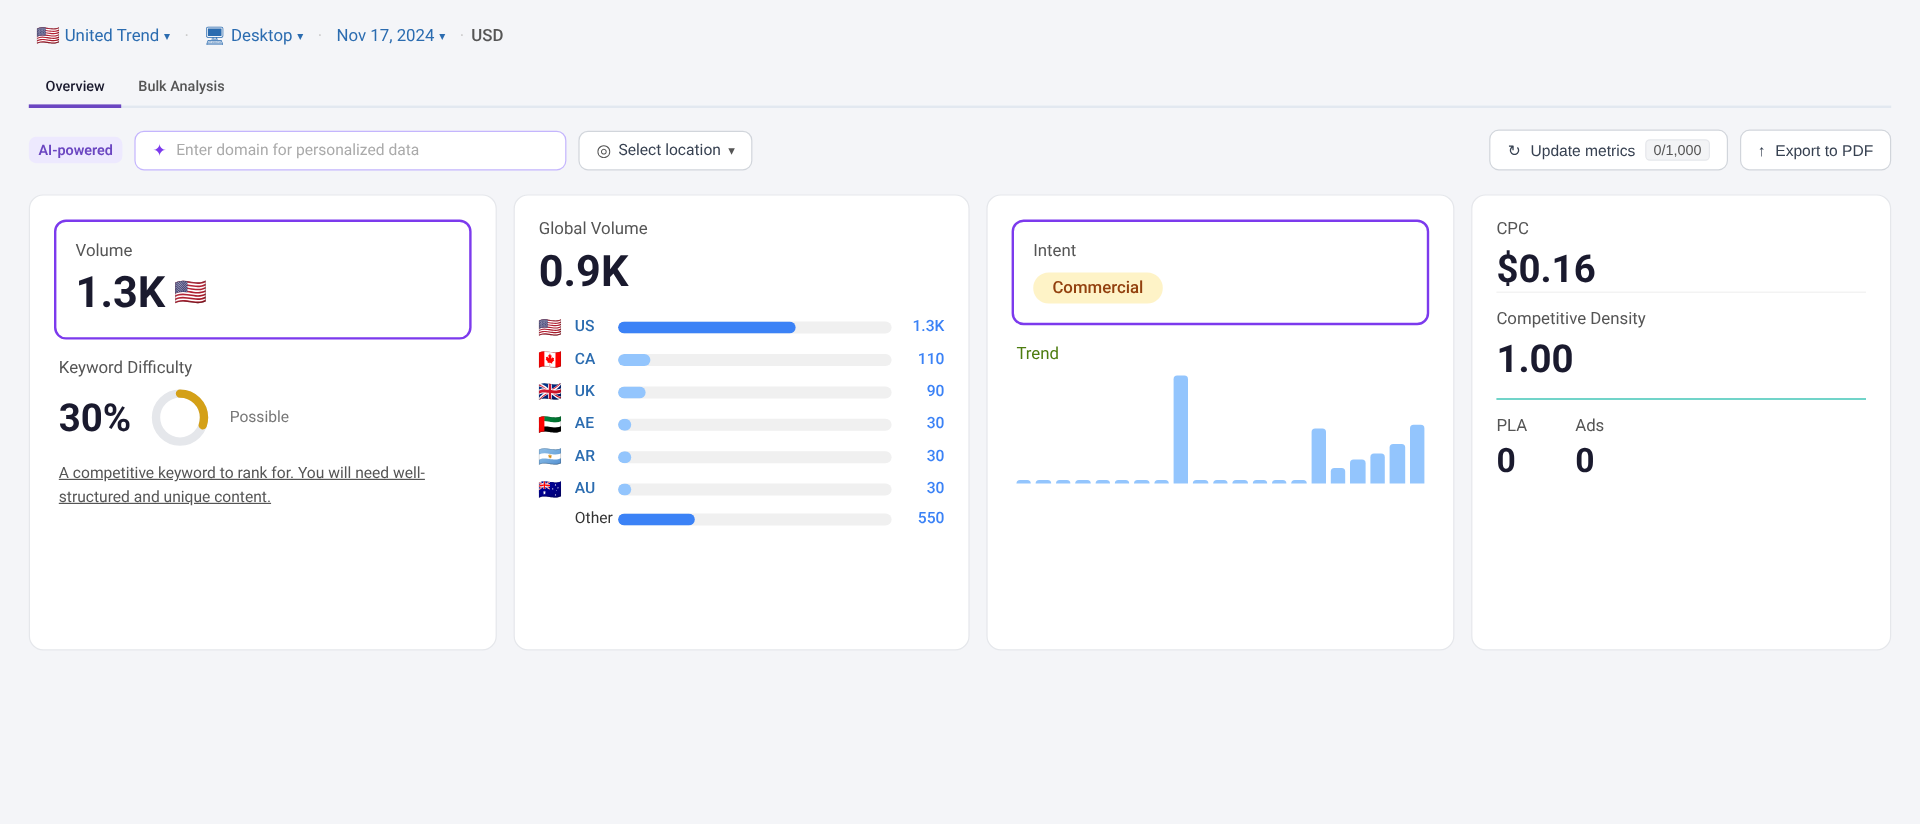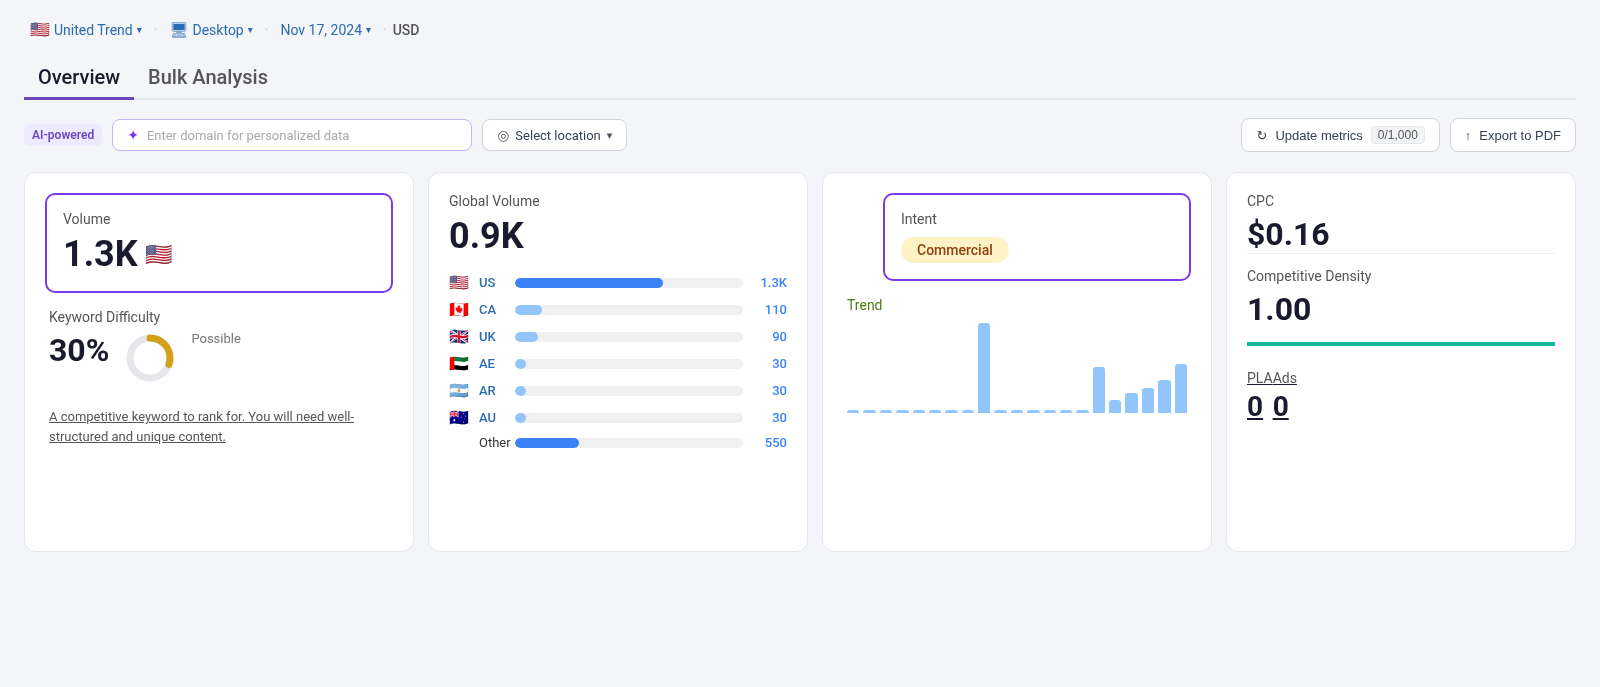--- a/index.html
+++ b/index.html
@@ -67,21 +67,21 @@
 
     
     .tabs-row {
       display: flex;
       gap: 0;
       border-bottom: 2px solid #e2e8f0;
       margin-bottom: 18px;
     }
     .tab {
       padding: 8px 14px;
-      font-size: 20px;
+      font-size: 12px;
       font-weight: 500;
       color: #555;
       cursor: pointer;
       border-bottom: 3px solid transparent;
       margin-bottom: -2px;
     }
     .tab.active {
       color: #1a1a2e;
       border-bottom: 3px solid #6b46c1;
     }
@@ -214,22 +214,23 @@
       border: 2.5px solid #7c3aed;
       border-radius: 10px;
       padding: 16px;
       margin-bottom: 16px;
     }
     .kd-section {
       padding: 0 4px;
     }
     .kd-row {
       display: flex;
+      align-items: center;
       gap: 14px;
-      margin-bottom: 22px;
+      margin-bottom: 10px;
     }
     .kd-value {
       font-size: 32px;
       font-weight: 700;
     }
     .kd-label-small {
       font-size: 13px;
       color: #777;
     }
     .kd-desc {
@@ -276,21 +277,20 @@
     .bar-blue { background: #3b82f6; }
     .bar-light-blue { background: #93c5fd; }
     .country-val { font-size: 13px; color: #3b82f6; font-weight: 500; width: 36px; text-align: right; }
 
     
     .intent-section {
       border: 2.5px solid #7c3aed;
       border-radius: 10px;
       padding: 16px;
       margin-bottom: 16px;
-      margin-left: 40px;
     }
     .intent-badge {
       background: #fef3c7;
       color: #92400e;
       border-radius: 20px;
       padding: 5px 16px;
       font-size: 14px;
       font-weight: 500;
       display: inline-block;
     }
@@ -324,31 +324,31 @@
     }
     .cpc-section {
       margin-bottom: 14px;
       border-bottom: 1px solid #f0f0f0;
     }
     .cpc-value {
       font-size: 32px;
       font-weight: 700;
     }
     .cd-section {
-      margin-bottom: 24px;
+      margin-bottom: 14px;
       padding-bottom: 14px;
-      border-bottom: 4px solid #14b8a6;
+      border-bottom: 1px solid #14b8a6;
     }
     .cd-value {
       font-size: 32px;
       font-weight: 700;
     }
     .pla-ads-row {
       display: flex;
-      text-decoration: underline;
+      gap: 40px;
     }
     .pla-ads-item .label {
       font-size: 14px;
       color: #555;
       margin-bottom: 4px;
     }
     .pla-ads-item .value {
       font-size: 28px;
       font-weight: 700;
     }

